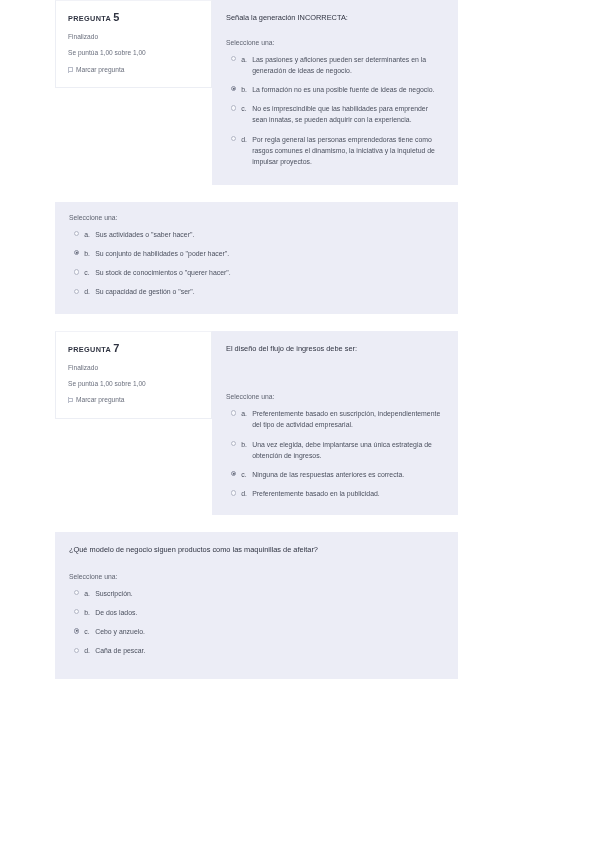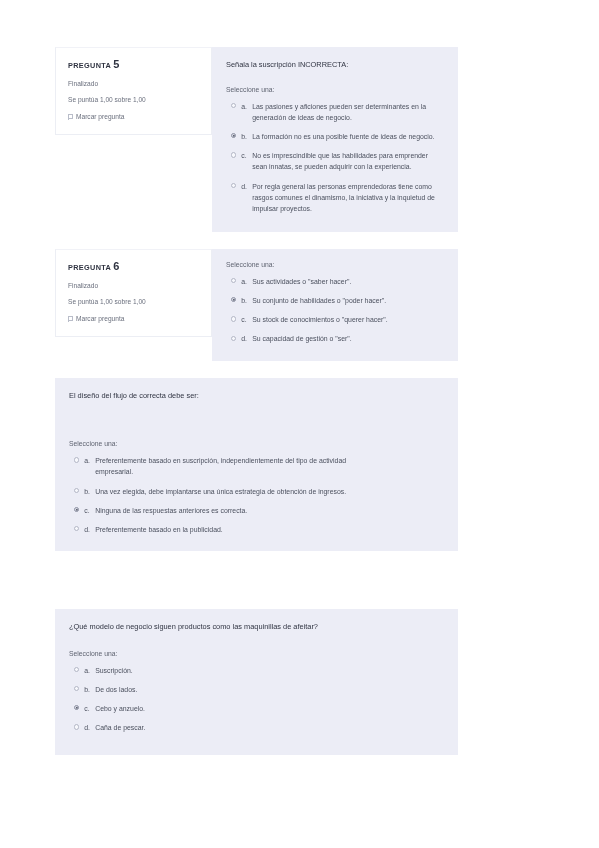--- a/index.html
+++ b/index.html
@@ -11,21 +11,20 @@
     width: 599px;
     height: 848px;
     font-family: "Liberation Sans", sans-serif;
     color: #3b3f4a;
     overflow: hidden;
     position: relative;
   }
   .page {
     width: 524px;
     height: 848px;
-    padding-top: 47px;
     box-sizing: border-box;
   }
   .question-block {
     display: flex;
     align-items: flex-start;
     padding-left: 55px;
     padding-right: 66px;
     margin-bottom: 17px;
   }
   .info-card {
@@ -169,40 +168,40 @@
     font-size: 6.9px;
     color: #4b505e;
     line-height: 1.62;
     max-width: 252px;
   }
   
   .q-panel.q5 { padding-bottom: 18px; }
   .q-panel.q6 { padding-bottom: 16px; }
   .q-panel.q7 { padding-bottom: 16px; }
   .q-panel.q7 .q-text { margin-bottom: 38px; }
-  .q-panel.q8 { padding-bottom: 22px; margin-top: 41px; }
+  .q-panel.q8 { padding-bottom: 22px; }
   .q-panel.q8 .q-text { margin-bottom: 16px; }
 </style>
 </head>
 <body>
 
 <div class="page">
   <div id="questions-root">
       <div class="question-block">
         <div class="info-card">
           <div class="info-title"><span>PREGUNTA</span> <span class="qnum">5</span></div>
           <div class="info-line">Finalizado</div>
           <div class="info-line">Se puntúa 1,00 sobre 1,00</div>
           <div class="flag-line">
             <span class="flag-icon"></span>
             <span>Marcar pregunta</span>
           </div>
         </div>
         <div class="q-panel q5">
-          <p class="q-text">Señala la suscripción INCORRECTA:</p>
+          <p class="q-text">Señala la generación INCORRECTA:</p>
           <p class="select-label">Seleccione una:</p>
           <ul class="options">
             <li class="option">
               <span class="radio"></span>
               <span class="opt-letter">a.</span>
               <span class="opt-text">Las pasiones y aficiones pueden ser determinantes en la generación de ideas de negocio.</span>
             </li>
             <li class="option">
               <span class="radio checked"></span>
               <span class="opt-letter">b.</span>
@@ -215,58 +214,58 @@
             </li>
             <li class="option">
               <span class="radio"></span>
               <span class="opt-letter">d.</span>
               <span class="opt-text">Por regla general las personas emprendedoras tiene como rasgos comunes el dinamismo, la iniciativa y la inquietud de impulsar proyectos.</span>
             </li>
           </ul>
         </div>
       </div>
       <div class="question-block">
+        <div class="q-panel q6">
+          <p class="select-label">Seleccione una:</p>
+          <ul class="options">
+            <li class="option">
+              <span class="radio"></span>
+              <span class="opt-letter">a.</span>
+              <span class="opt-text">Sus actividades o "saber hacer".</span>
+            </li>
+            <li class="option">
+              <span class="radio checked"></span>
+              <span class="opt-letter">b.</span>
+              <span class="opt-text">Su conjunto de habilidades o "poder hacer".</span>
+            </li>
+            <li class="option">
+              <span class="radio"></span>
+              <span class="opt-letter">c.</span>
+              <span class="opt-text">Su stock de conocimientos o "querer hacer".</span>
+            </li>
+            <li class="option">
+              <span class="radio"></span>
+              <span class="opt-letter">d.</span>
+              <span class="opt-text">Su capacidad de gestión o "ser".</span>
+            </li>
+          </ul>
+        </div>
+      </div>
+      <div class="question-block">
         <div class="info-card">
-          <div class="info-title"><span>PREGUNTA</span> <span class="qnum">6</span></div>
+          <div class="info-title"><span>PREGUNTA</span> <span class="qnum">7</span></div>
           <div class="info-line">Finalizado</div>
           <div class="info-line">Se puntúa 1,00 sobre 1,00</div>
           <div class="flag-line">
             <span class="flag-icon"></span>
             <span>Marcar pregunta</span>
           </div>
         </div>
-        <div class="q-panel q6">
-          <p class="select-label">Seleccione una:</p>
-          <ul class="options">
-            <li class="option">
-              <span class="radio"></span>
-              <span class="opt-letter">a.</span>
-              <span class="opt-text">Sus actividades o "saber hacer".</span>
-            </li>
-            <li class="option">
-              <span class="radio checked"></span>
-              <span class="opt-letter">b.</span>
-              <span class="opt-text">Su conjunto de habilidades o "poder hacer".</span>
-            </li>
-            <li class="option">
-              <span class="radio"></span>
-              <span class="opt-letter">c.</span>
-              <span class="opt-text">Su stock de conocimientos o "querer hacer".</span>
-            </li>
-            <li class="option">
-              <span class="radio"></span>
-              <span class="opt-letter">d.</span>
-              <span class="opt-text">Su capacidad de gestión o "ser".</span>
-            </li>
-          </ul>
-        </div>
-      </div>
-      <div class="question-block">
         <div class="q-panel q7">
-          <p class="q-text">El diseño del flujo de correcta debe ser:</p>
+          <p class="q-text">El diseño del flujo de ingresos debe ser:</p>
           <p class="select-label">Seleccione una:</p>
           <ul class="options">
             <li class="option">
               <span class="radio"></span>
               <span class="opt-letter">a.</span>
               <span class="opt-text">Preferentemente basado en suscripción, independientemente del tipo de actividad empresarial.</span>
             </li>
             <li class="option">
               <span class="radio"></span>
               <span class="opt-letter">b.</span>

